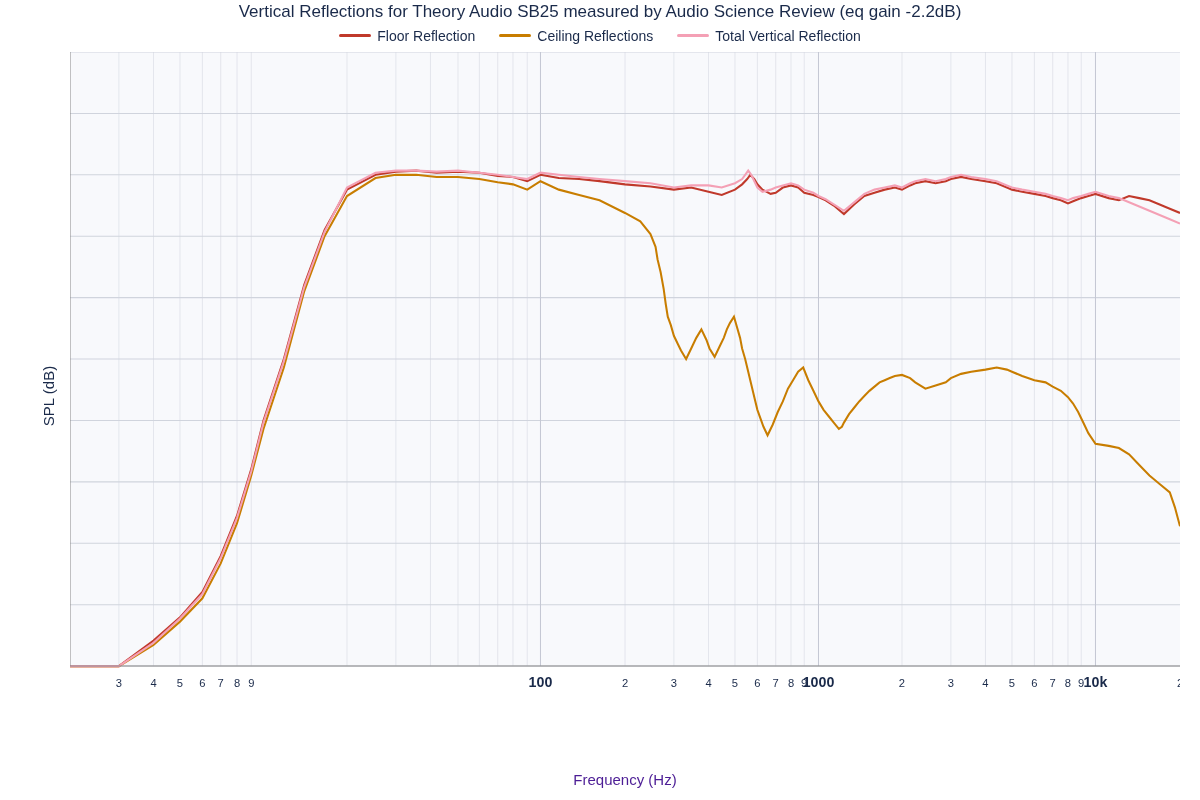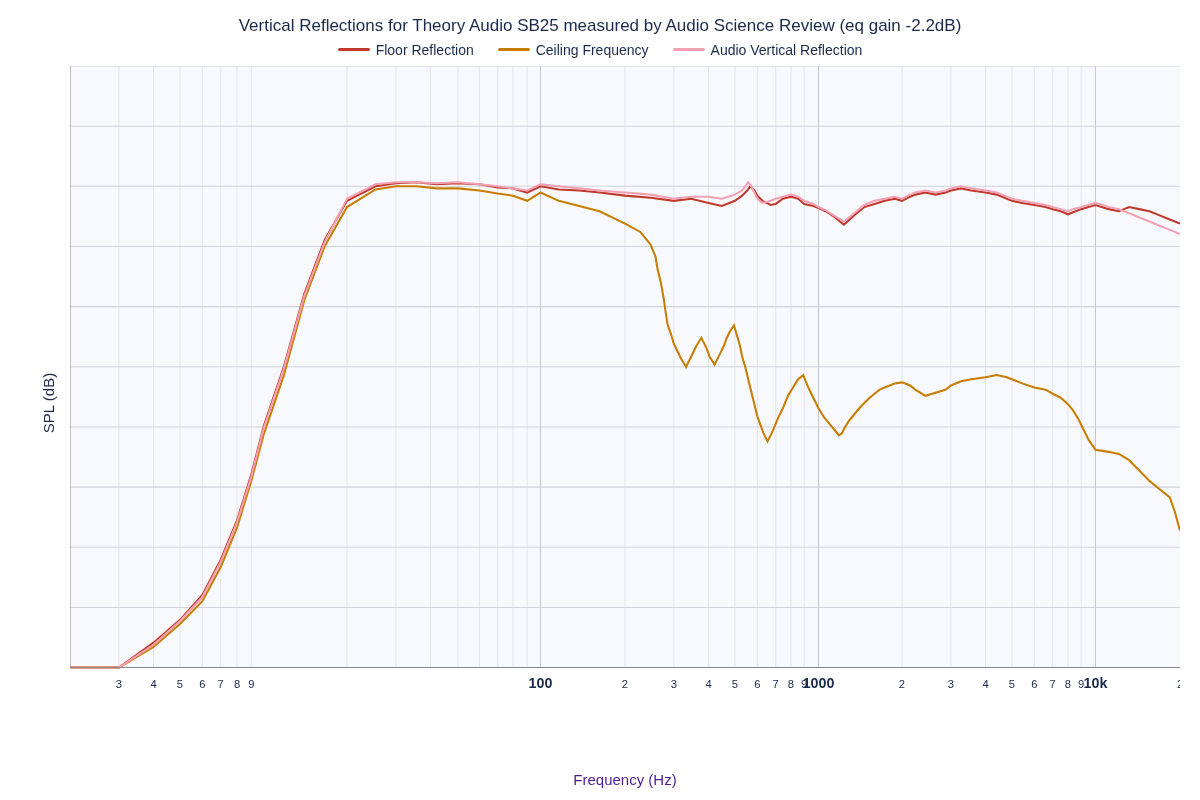--- a/index.html
+++ b/index.html
@@ -13,21 +13,20 @@
     .chart-container {
       width: 1200px;
       height: 800px;
       position: relative;
       display: flex;
       flex-direction: column;
       align-items: center;
     }
     .chart-title {
       text-align: center;
-      margin-top: 14px;
       color: #1a2a4a;
       font-size: 17px;
       line-height: 1.4;
     }
     .legend {
       display: flex;
       align-items: center;
       gap: 24px;
       margin-top: 4px;
       font-size: 14px;
@@ -81,25 +80,25 @@
   <div class="chart-title">
     <div>Vertical Reflections for Theory Audio SB25 measured by Audio Science Review (eq gain -2.2dB)</div>
   </div>
   <div class="legend">
     <div class="legend-item">
       <div class="legend-line" style="background:#c0392b;"></div>
       <span>Floor Reflection</span>
     </div>
     <div class="legend-item">
       <div class="legend-line" style="background:#c87d00;"></div>
-      <span>Ceiling Frequency</span>
+      <span>Ceiling Reflections</span>
     </div>
     <div class="legend-item">
       <div class="legend-line" style="background:#f4a0b5;"></div>
-      <span>Audio Vertical Reflection</span>
+      <span>Total Vertical Reflection</span>
     </div>
   </div>
 
   <div class="chart-area">
     <span class="axis-label-y">SPL (dB)</span>
     <span class="axis-label-x">Frequency (Hz)</span>
     <svg class="main-chart" viewBox="0 0 1090 650" preserveAspectRatio="none">
 
       <rect x="0" y="0" width="1090" height="580" fill="#f8f9fc"></rect>
 

